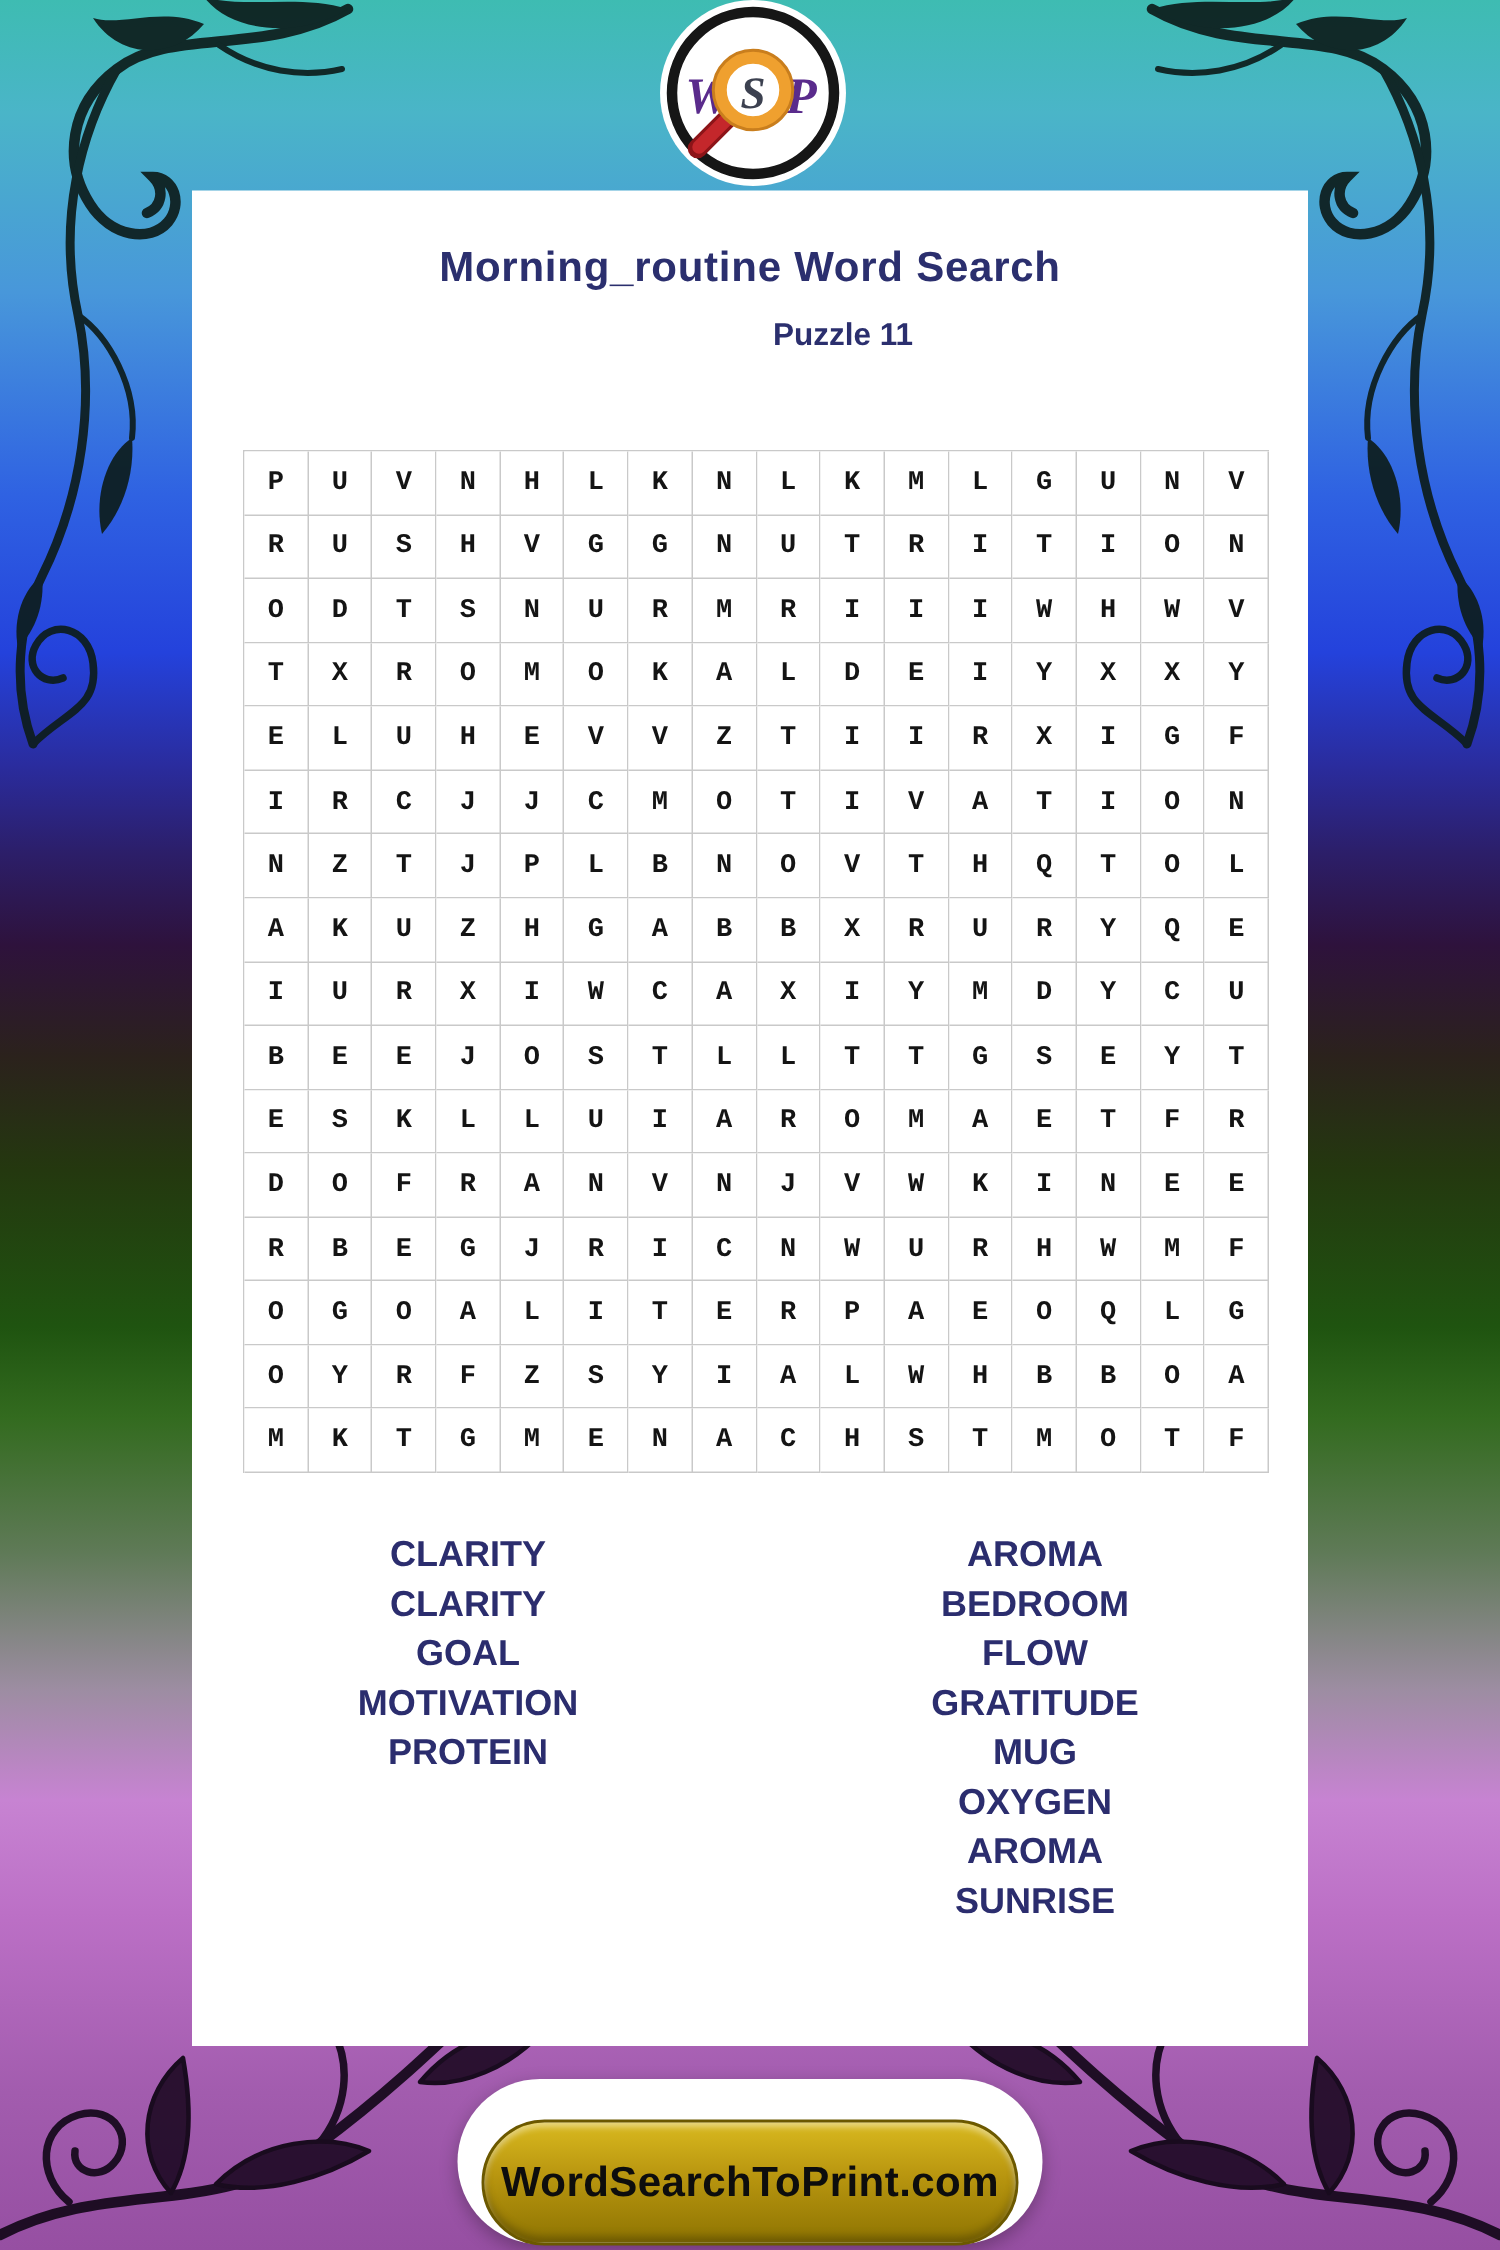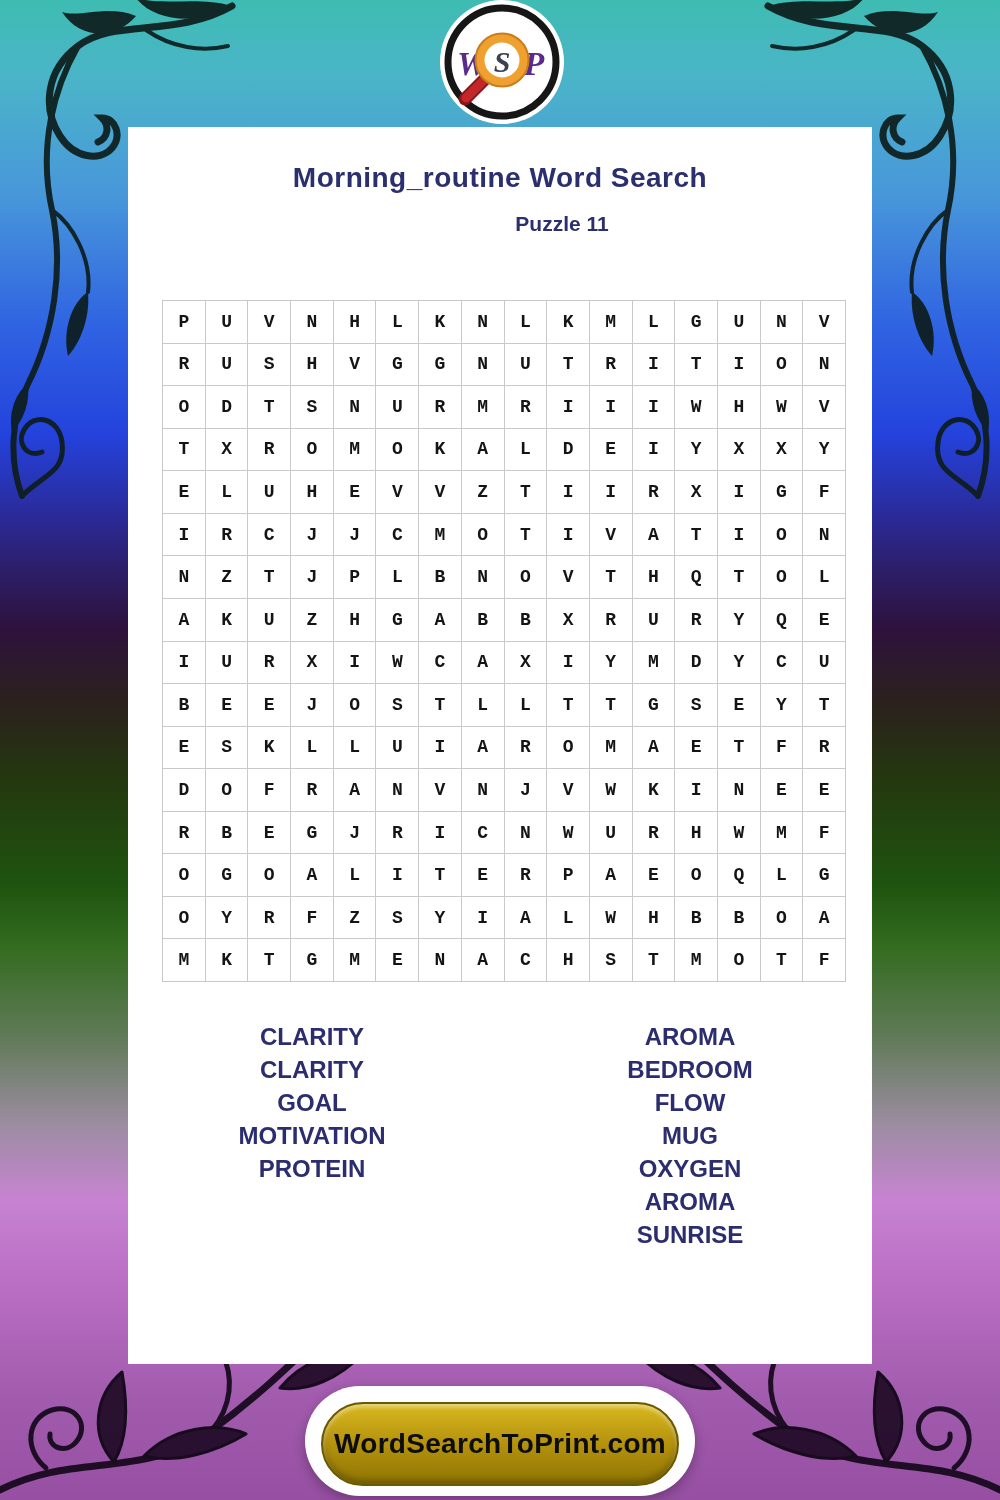--- a/index.html
+++ b/index.html
@@ -79,21 +79,21 @@
   }
   .words.left  { left:162px; }
   .words.right { left:540px; }
 
   .btn-glow {
     position:absolute; z-index:4; left:305px; top:1386px;
     width:390px; height:110px; border-radius:56px; background:#ffffff;
     box-shadow:0 4px 12px rgba(0,0,0,.28);
   }
   .btn-gold {
-    position:absolute; left:16px; top:16px; width:358px; height:84px;
+    position:absolute; left:16px; top:27px; width:358px; height:84px;
     border-radius:44px; border:2px solid #6b5800;
     background:linear-gradient(180deg,#d9b91f 0%,#b8950f 45%,#8f7502 100%);
     box-shadow:inset 0 3px 4px rgba(255,255,255,.45), inset 0 -4px 6px rgba(0,0,0,.25);
     display:flex; align-items:center; justify-content:center;
     font-size:28px; font-weight:bold; color:#0d0d0d; letter-spacing:.3px;
     cursor:pointer;
   }
 </style>
 </head>
 <body>
@@ -441,20 +441,21 @@
       <div class="word">CLARITY</div>
       <div class="word">CLARITY</div>
       <div class="word">GOAL</div>
       <div class="word">MOTIVATION</div>
       <div class="word">PROTEIN</div>
     </div>
   <div class="words right">
       <div class="word">AROMA</div>
       <div class="word">BEDROOM</div>
       <div class="word">FLOW</div>
+      <div class="word">GRATITUDE</div>
       <div class="word">MUG</div>
       <div class="word">OXYGEN</div>
       <div class="word">AROMA</div>
       <div class="word">SUNRISE</div>
     </div>
 
   <div class="btn-glow">
     <div class="btn-gold">WordSearchToPrint.com</div>
   </div>
 

